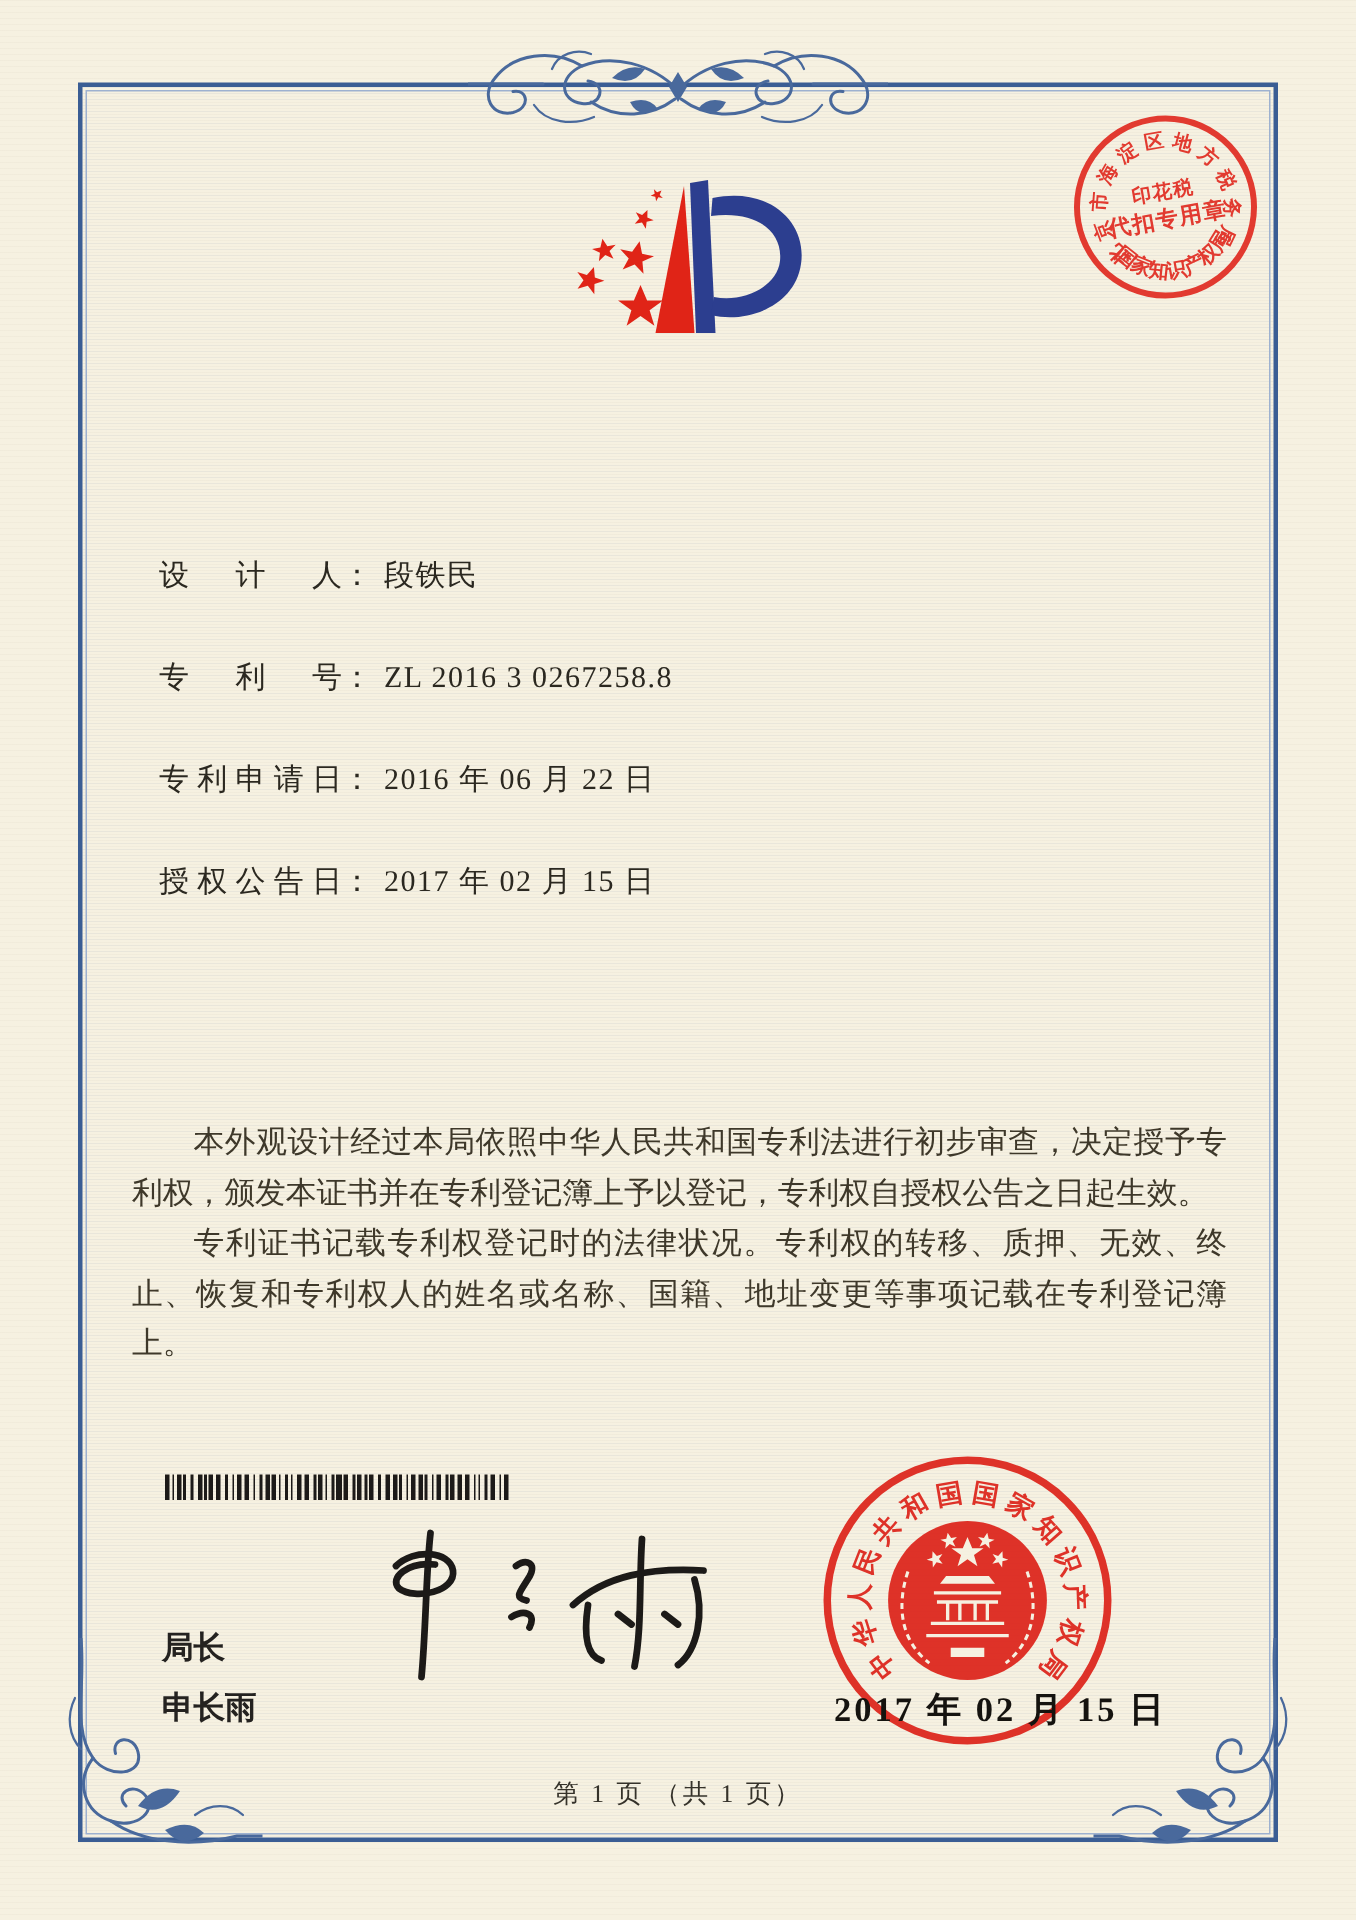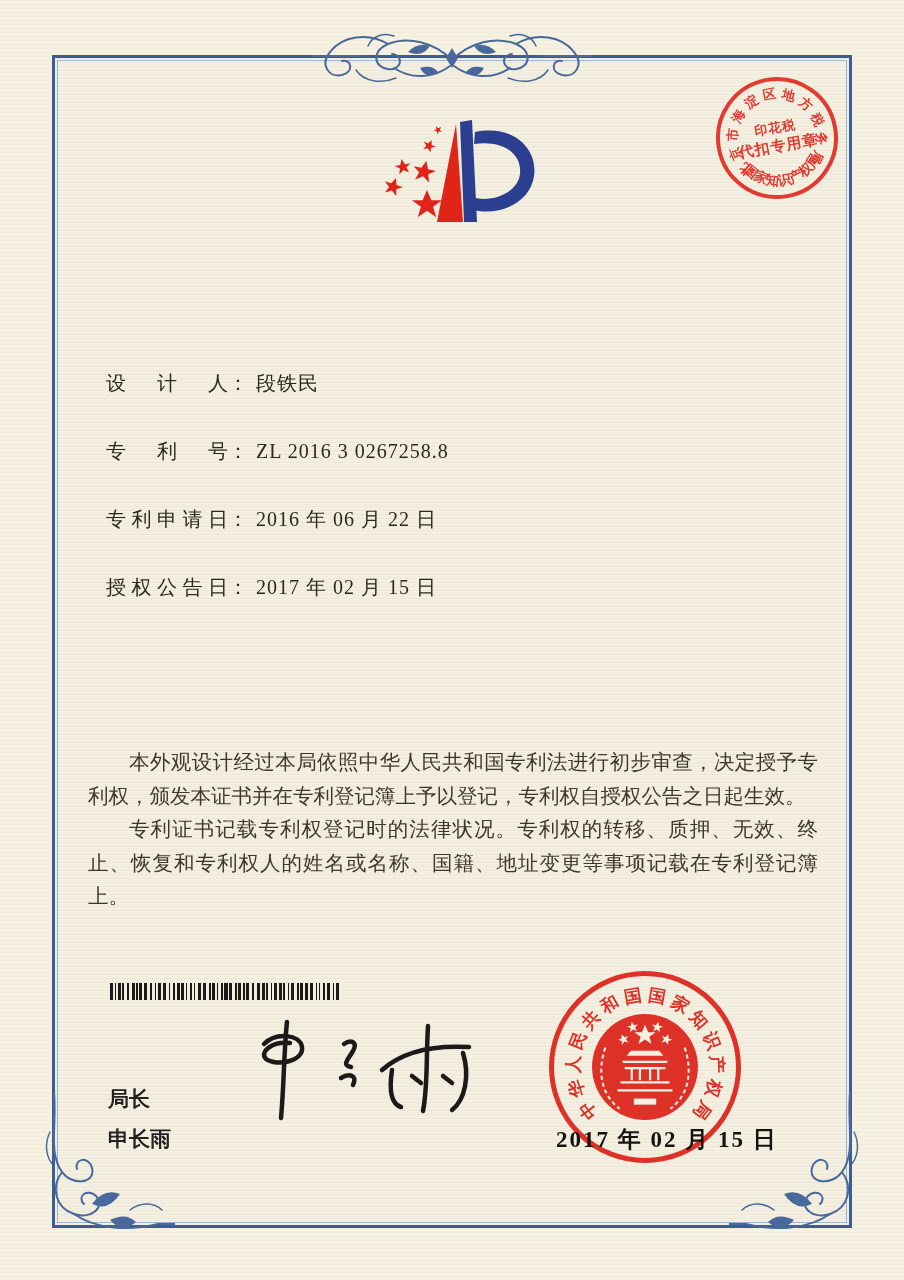--- a/index.html
+++ b/index.html
@@ -314,14 +314,15 @@
       <span style="position: absolute; left: 50%; top: 50%; transform: translate(-50%, -50%) translate(35.244px, -62.7843px) rotate(29.3077deg); font-size: 17.5px;">家</span>
       <span style="position: absolute; left: 50%; top: 50%; transform: translate(-50%, -50%) translate(54.2121px, -47.382px) rotate(48.8462deg); font-size: 17.5px;">知</span>
       <span style="position: absolute; left: 50%; top: 50%; transform: translate(-50%, -50%) translate(66.9368px, -26.5229px) rotate(68.3846deg); font-size: 17.5px;">识</span>
       <span style="position: absolute; left: 50%; top: 50%; transform: translate(-50%, -50%) translate(71.9527px, -2.60937px) rotate(87.9231deg); font-size: 17.5px;">产</span>
       <span style="position: absolute; left: 50%; top: 50%; transform: translate(-50%, -50%) translate(68.6821px, 21.6047px) rotate(107.462deg); font-size: 17.5px;">权</span>
       <span style="position: absolute; left: 50%; top: 50%; transform: translate(-50%, -50%) translate(57.5018px, 43.3307px) rotate(127deg); font-size: 17.5px;">局</span>
     </div>
 
   <div class="abs seal-date">2017 年 02 月 15 日</div>
 
+  <div class="abs footer">第 1 页 （共 1 页）</div>
 
 </div>
 
 </body></html>

